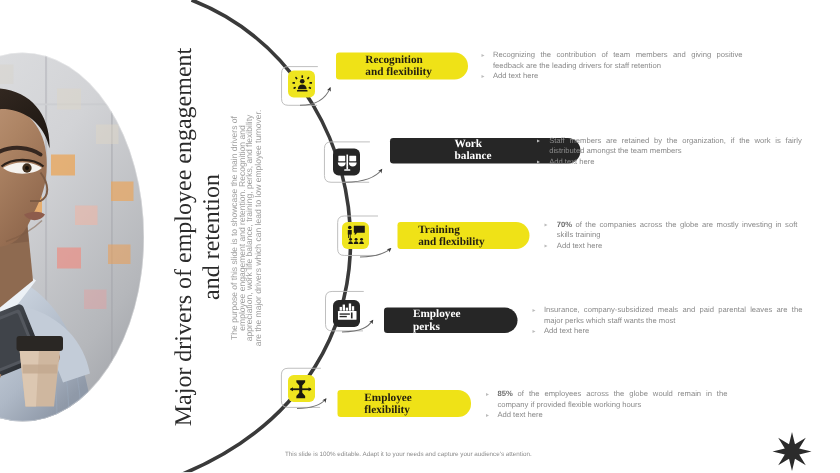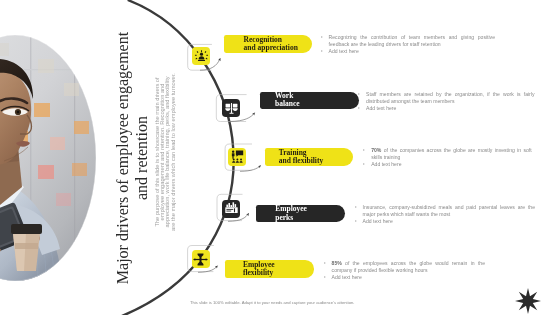--- a/index.html
+++ b/index.html
@@ -209,21 +209,21 @@
               <rect x="18.2" y="3.6" width="1.8" height="2.9" rx="0.6" transform="rotate(38 19.1 5.05)"></rect>
               <rect x="1.6" y="9.5" width="2.9" height="1.8" rx="0.6"></rect>
               <rect x="20.5" y="9.5" width="2.9" height="1.8" rx="0.6"></rect>
               <rect x="2.6" y="15.1" width="2.9" height="1.8" rx="0.6" transform="rotate(-32 4.05 16)"></rect>
               <rect x="19.5" y="15.1" width="2.9" height="1.8" rx="0.6" transform="rotate(32 20.95 16)"></rect>
             </g>
           </svg>
         </div>
         <div class="pill y" style="left: 223.7px; top: 35px; width: 88.5px; height: 18.4px; border-radius: 2.2px 9.2px 9.2px 2.2px;">
           <span style="margin-left: 19.9px;">Recognition
-and appreciation</span>
+and flexibility</span>
         </div>
         <div class="body" style="left: 319px; top: 33.5px; width: 176px;">
           <div class="bl">Recognizing the contribution of team members and giving positive feedback are the leading drivers for staff retention</div>
           <div class="bl">Add text here</div>
         </div>
       </div>
       <div class="row">
         <svg class="arrow" width="560" height="315">
           <path d="M 246.6 94.6 L 220.7 94.6 Q 216.3 94.6 216.3 99.0 L 216.3 117.1 Q 216.3 121.5 220.7 121.5 L 246.1 121.5" fill="none" stroke="#b8b8b8" stroke-width="0.6"></path>
           <path d="M 230 121.5 C 244 121.3, 251 117.8, 254.6 112.8" fill="none" stroke="#737373" stroke-width="0.7" marker-end="url(#ah)"></path>
@@ -234,21 +234,21 @@
               <rect x="2.6" y="4.6" width="7.6" height="6.1" rx="0.5"></rect>
               <rect x="14.8" y="4.6" width="7.6" height="6.1" rx="0.5"></rect>
               <rect x="11.6" y="3.4" width="1.8" height="13.2"></rect>
               <path d="M2.0 12.2h8.8c0 2.7-2.0 4.6-4.4 4.6S2.0 14.9 2.0 12.2z"></path>
               <path d="M14.2 12.2h8.8c0 2.7-2.0 4.6-4.4 4.6s-4.4-1.9-4.4-4.6z"></path>
               <rect x="9.1" y="19.6" width="6.8" height="1.8" rx="0.6"></rect>
               <rect x="11.6" y="16.3" width="1.8" height="3.6"></rect>
             </g>
           </svg>
         </div>
-        <div class="pill d" style="left: 260px; top: 91.8px; width: 99px; height: 17.4px; border-radius: 2.2px 8.7px 8.7px 2.2px;">
+        <div class="pill d" style="left: 260px; top: 91.8px; width: 99px; height: 17.4px; border-radius: 2.2px 8.7px 8.7px 2.2px; padding-left: 28px;">
           <span style="margin-left: 15px;">Work
 balance</span>
         </div>
         <div class="body" style="left: 356.5px; top: 91px; width: 178px;">
           <div class="bl">Staff members are retained by the organization, if the work is fairly distributed amongst the team members</div>
           <div class="bl">Add text here</div>
         </div>
       </div>
       <div class="row">
         <svg class="arrow" width="560" height="315">

